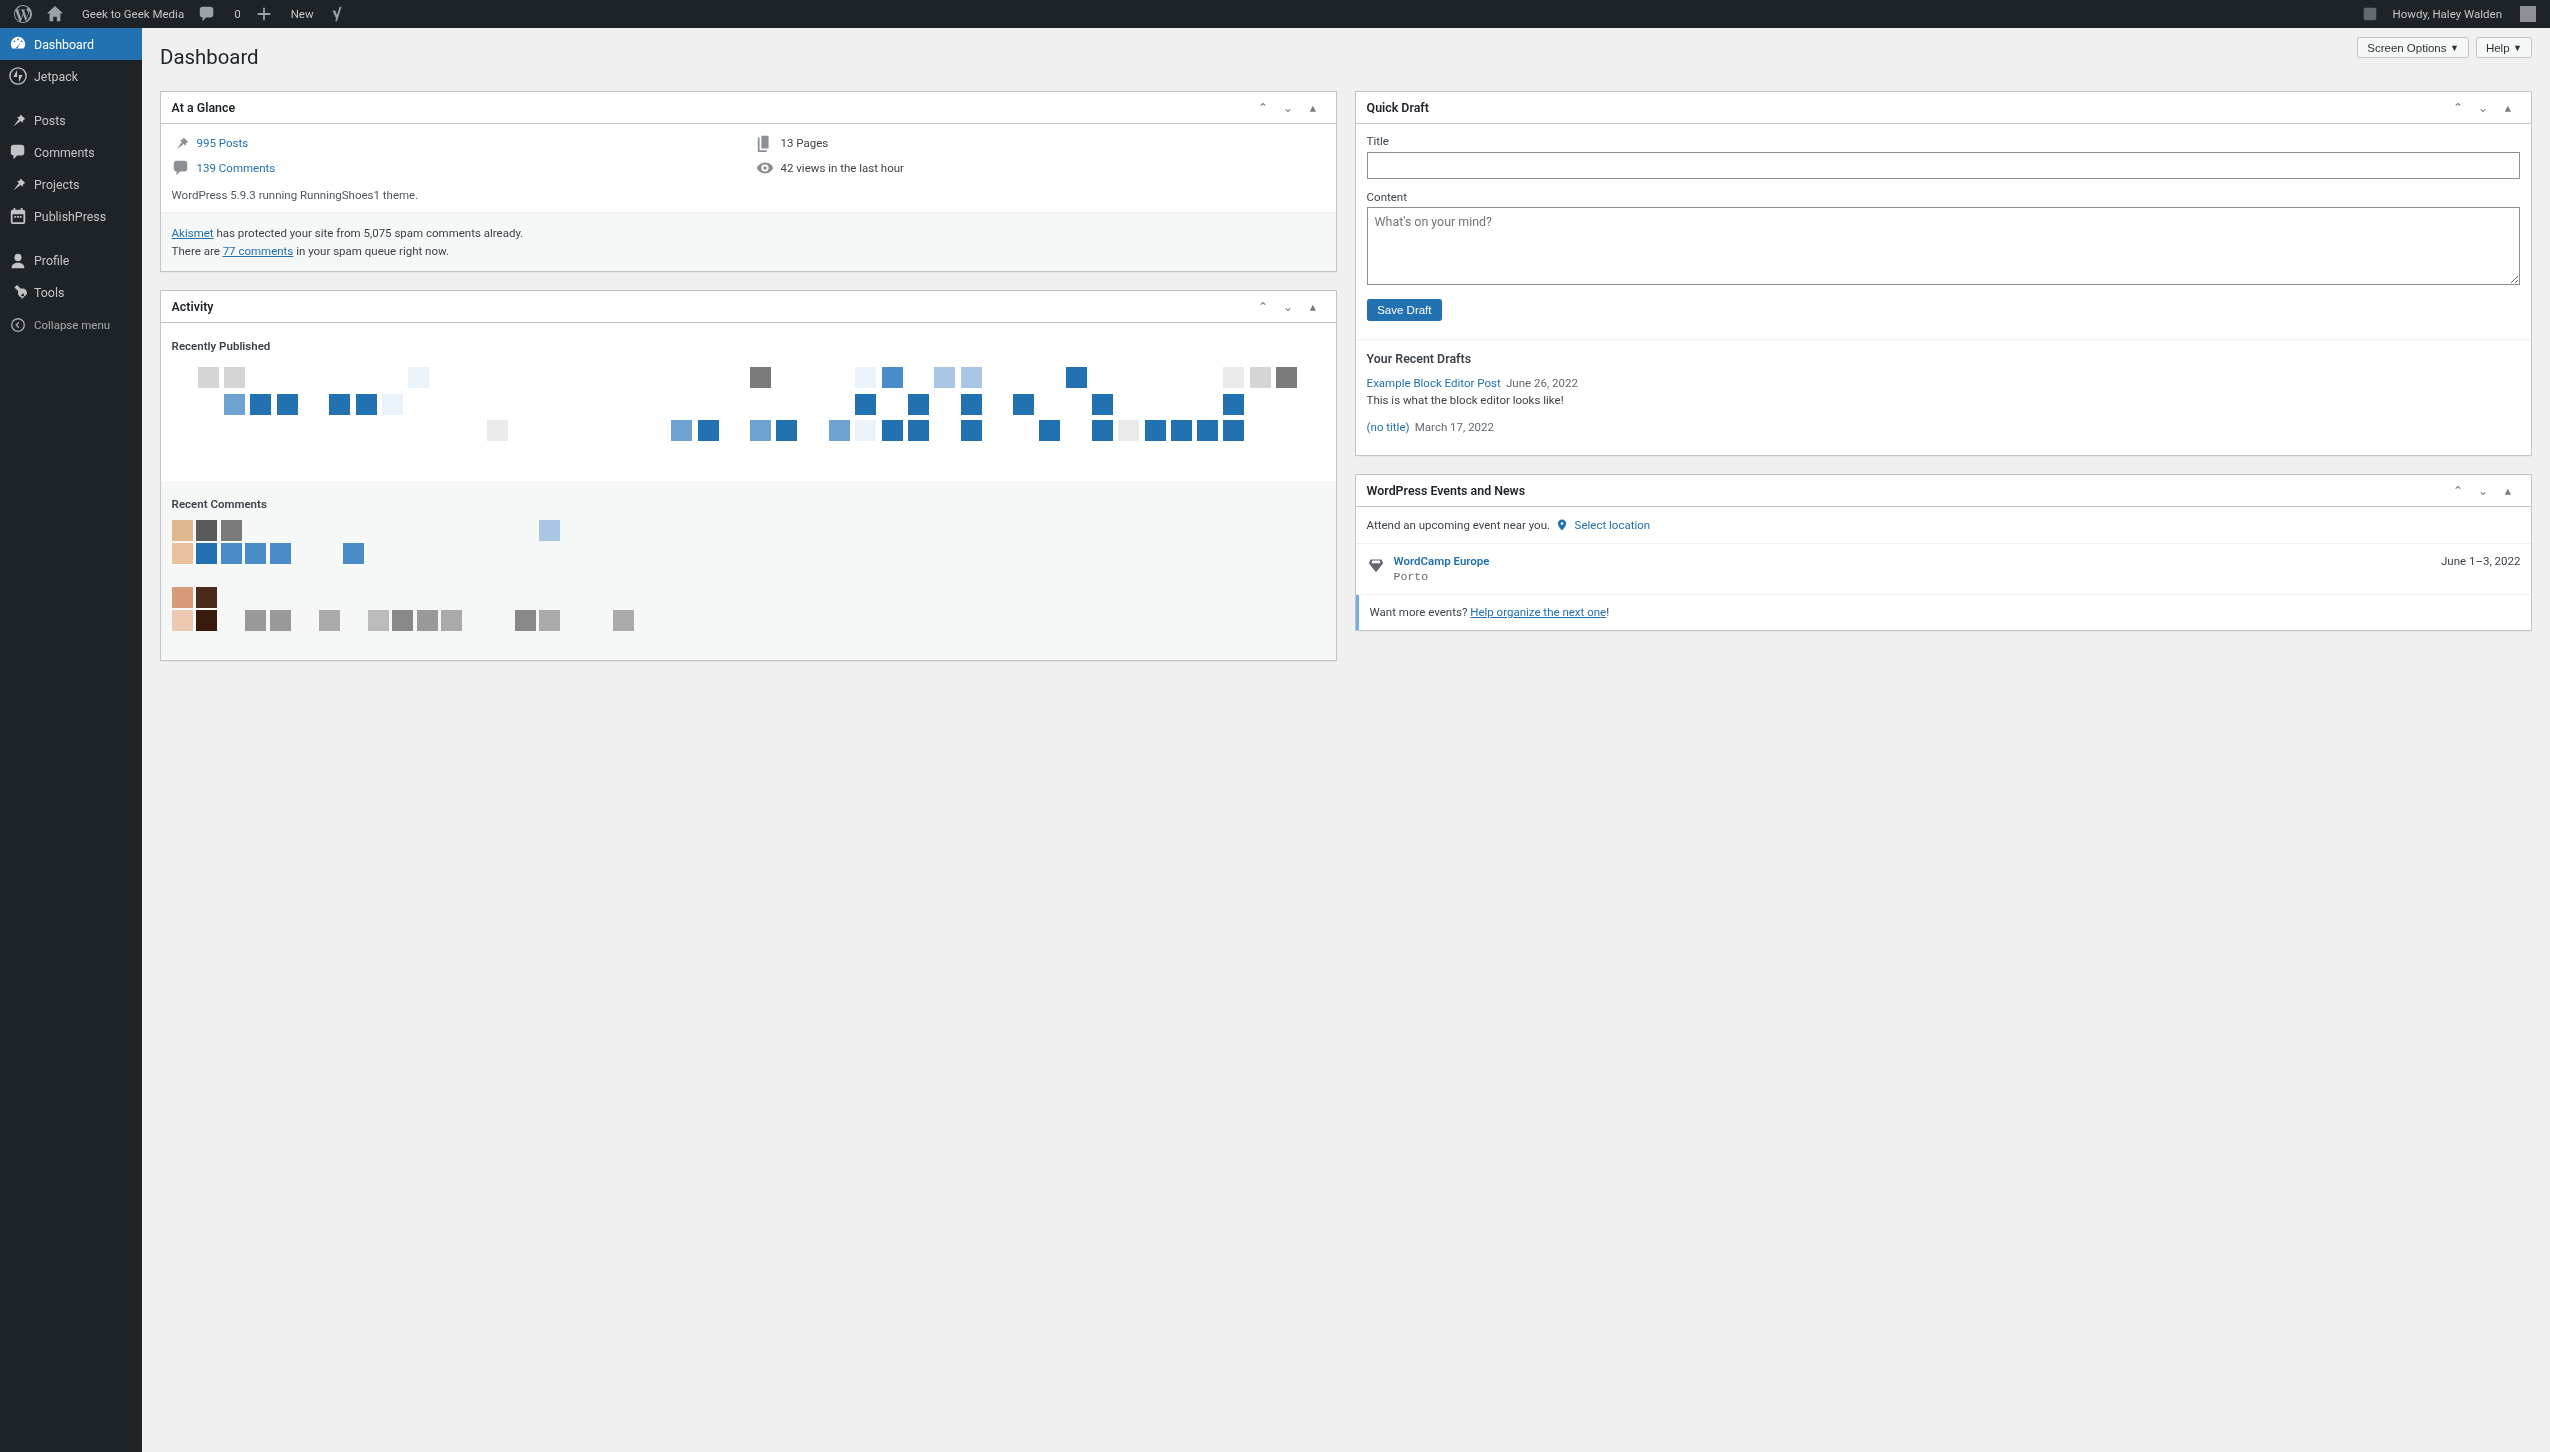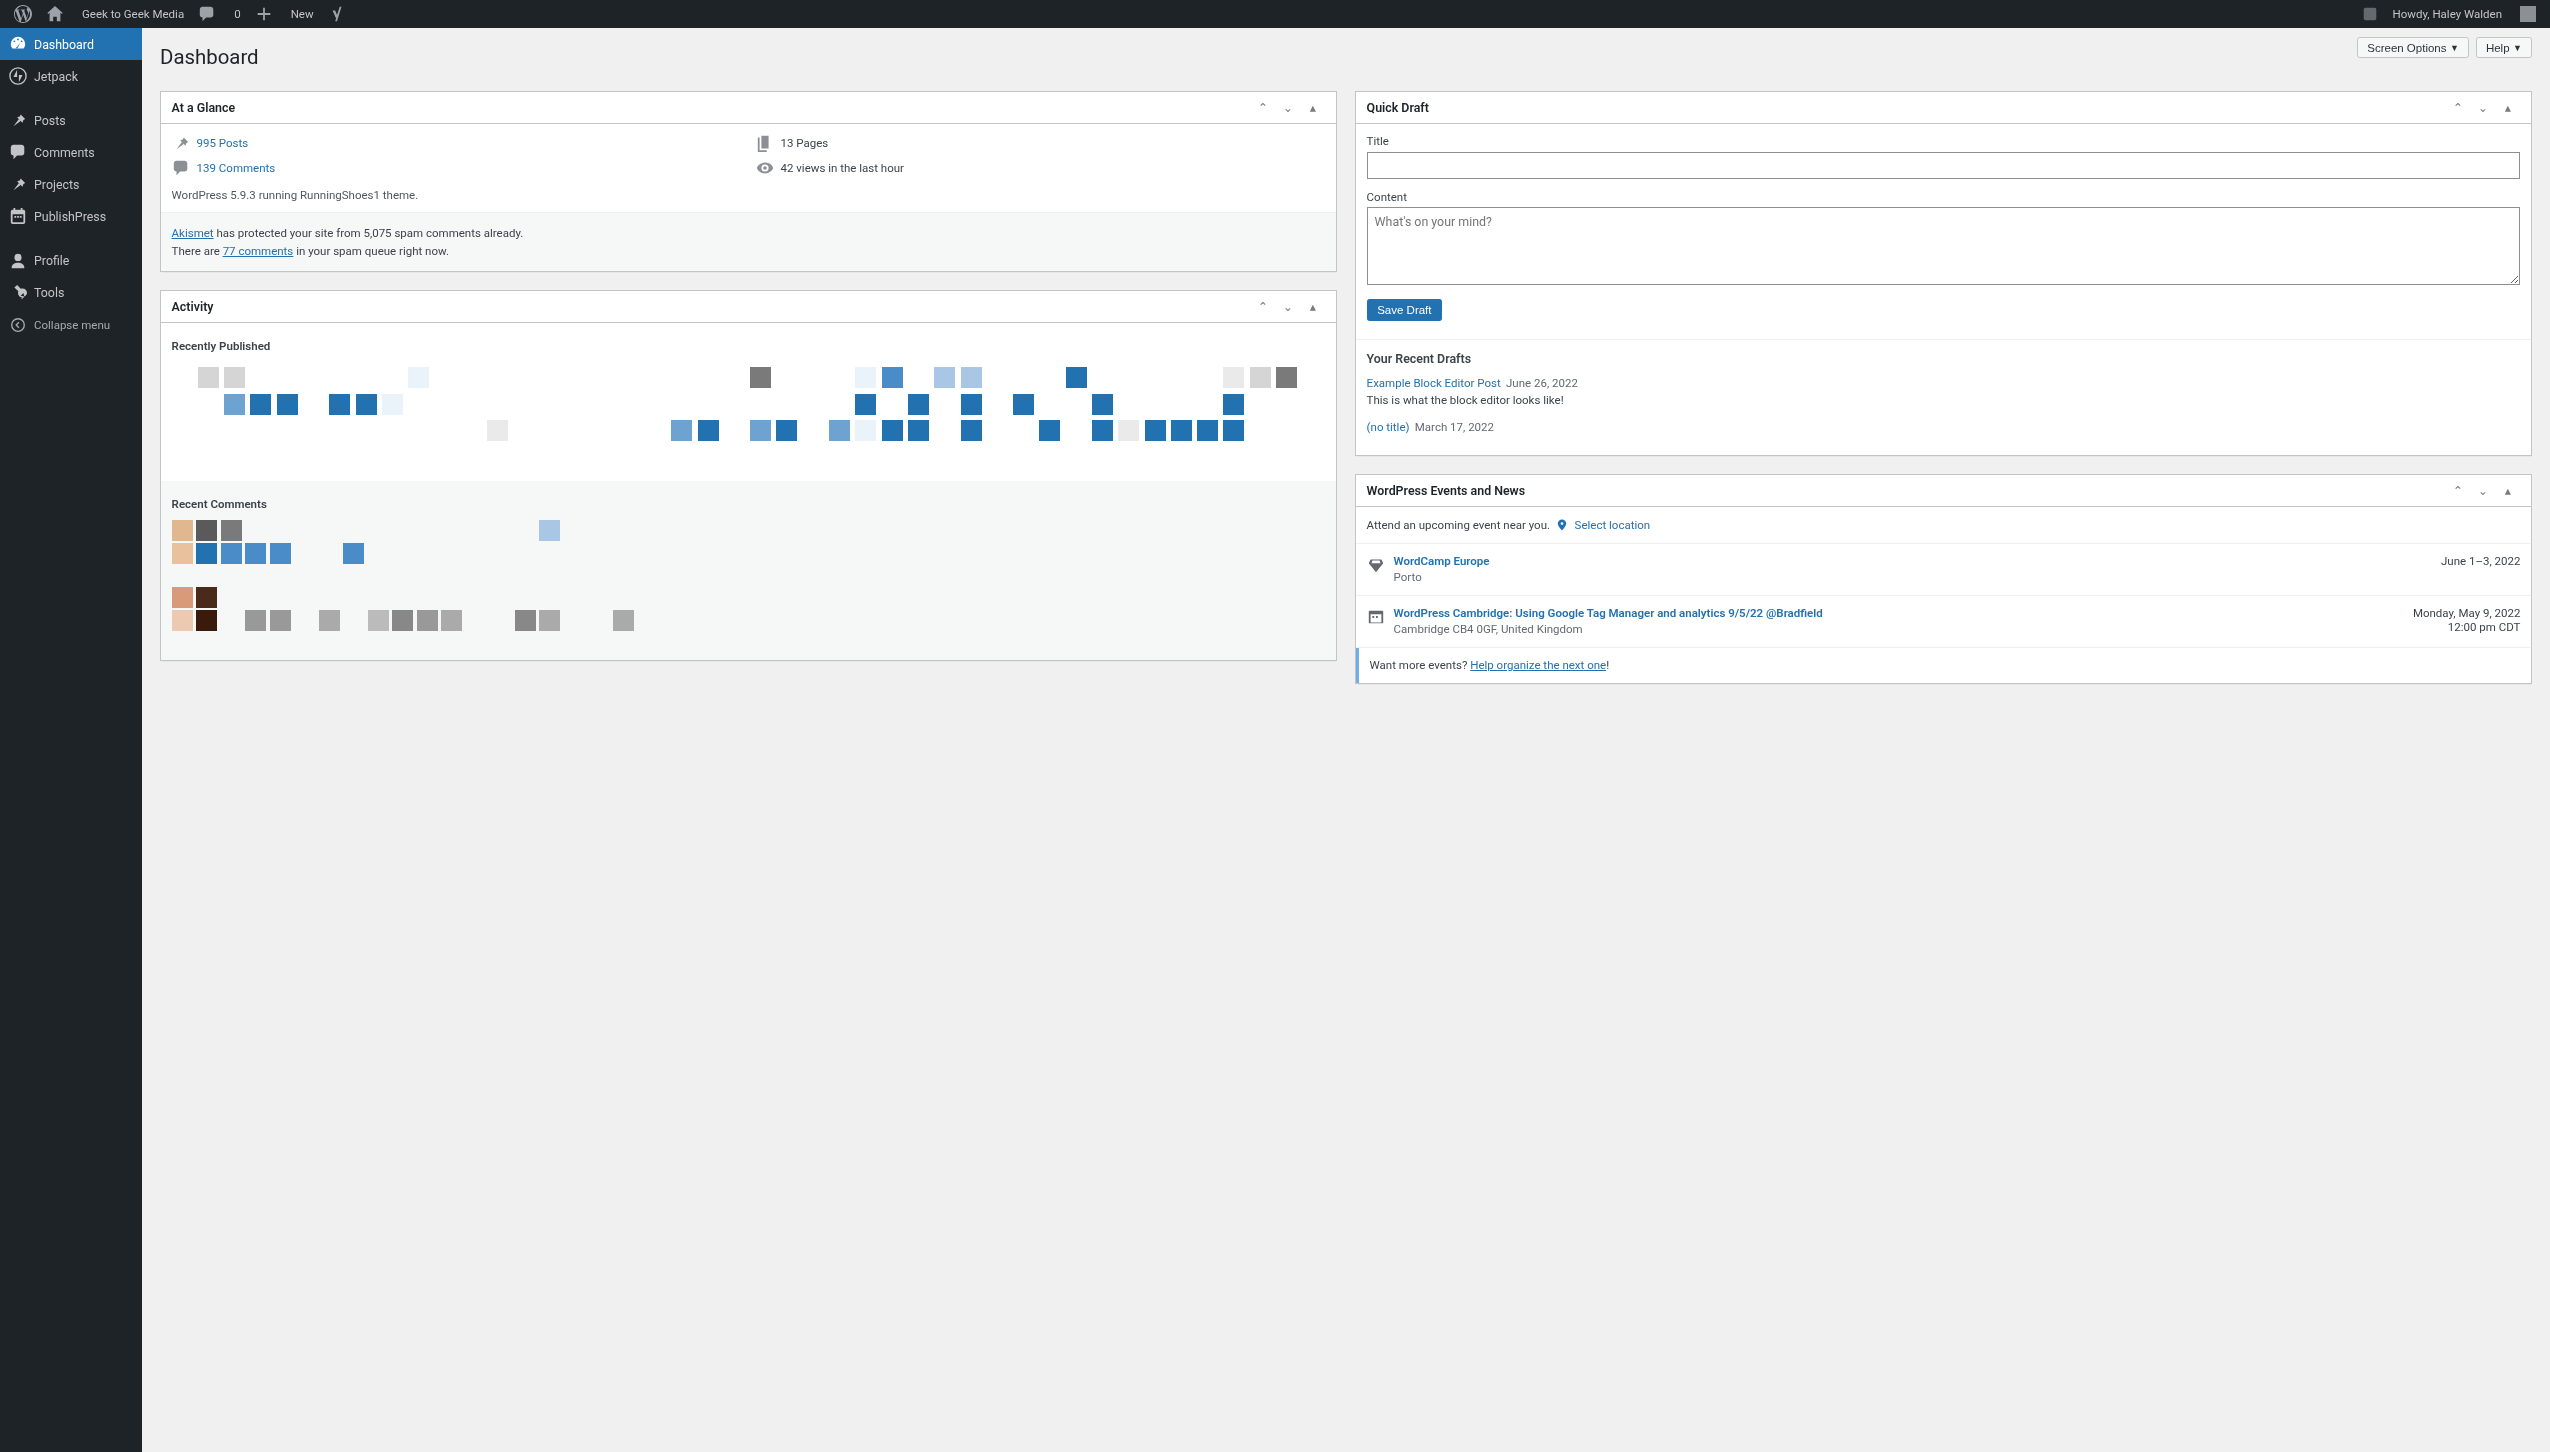--- a/index.html
+++ b/index.html
@@ -73,21 +73,21 @@
 .draft-item .ddate { color: #646970; margin-left: 5.3px; }
 
 
 .events-attend { padding: 10.6px; display: flex; align-items: center; gap: 5.3px; }
 .events-attend svg { width: 14px; height: 14px; fill: #2271b1; }
 .events-list { border-top: 0.9px solid #f0f0f1; }
 .event-item { display: flex; padding: 10.6px; gap: 9px; border-bottom: 0.9px solid #f0f0f1; }
 .event-item svg { width: 18px; height: 18px; fill: #646970; flex-shrink: 0; margin-top: 1.8px; }
 .event-info { flex: 1; }
 .event-title { color: #2271b1; font-weight: 600; display: block; margin-bottom: 1.8px; }
-.event-loc { color: #646970; }
+.event-loc { color: #646970; font-family: Liberation Mono, monospace; }
 .event-date { text-align: right; color: #3c434a; white-space: nowrap; }
 .events-more { padding: 10.6px; border-left: 3.5px solid #72aee6; background: #fff; }
 .events-more a { text-decoration: underline; }
 .news-links { padding: 9px 10.6px 0 10.6px; }
 .news-links a { display: block; padding: 3.5px 0; }
 </style>
 </head>
 <body>
 
 <div class="adminbar">
@@ -544,33 +544,20 @@
                     <path d="M4 4h12l2 4-8 10L2 8l2-4zm2 1l-1 3h10l-1-3H6z"></path>
                   </svg>
                 <div class="event-info">
                   <a href="#" class="event-title">WordCamp Europe</a>
                   <div class="event-loc">Porto</div>
                 </div>
                 <div class="event-date">
                   <div>June 1–3, 2022</div>
                 </div>
               </div>
-              <div class="event-item">
-                <svg viewBox="0 0 20 20">
-                    <path d="M3 3h14a1 1 0 011 1v12a1 1 0 01-1 1H3a1 1 0 01-1-1V4a1 1 0 011-1zm1 4v9h12V7H4zm2 2h2v2H6V9zm4 0h2v2h-2V9z"></path>
-                  </svg>
-                <div class="event-info">
-                  <a href="#" class="event-title">WordPress Cambridge: Using Google Tag Manager and analytics 9/5/22 @Bradfield</a>
-                  <div class="event-loc">Cambridge CB4 0GF, United Kingdom</div>
-                </div>
-                <div class="event-date">
-                  <div>Monday, May 9, 2022</div>
-                  <div>12:00 pm CDT</div>
-                </div>
-              </div>
             </div>
             <div class="events-more">
               <span>Want more events? </span><a href="#">Help organize the next one</a><span>!</span>
             </div>
           </div>
         </div>
       </div>
     </div>
   </div>
 </div>

